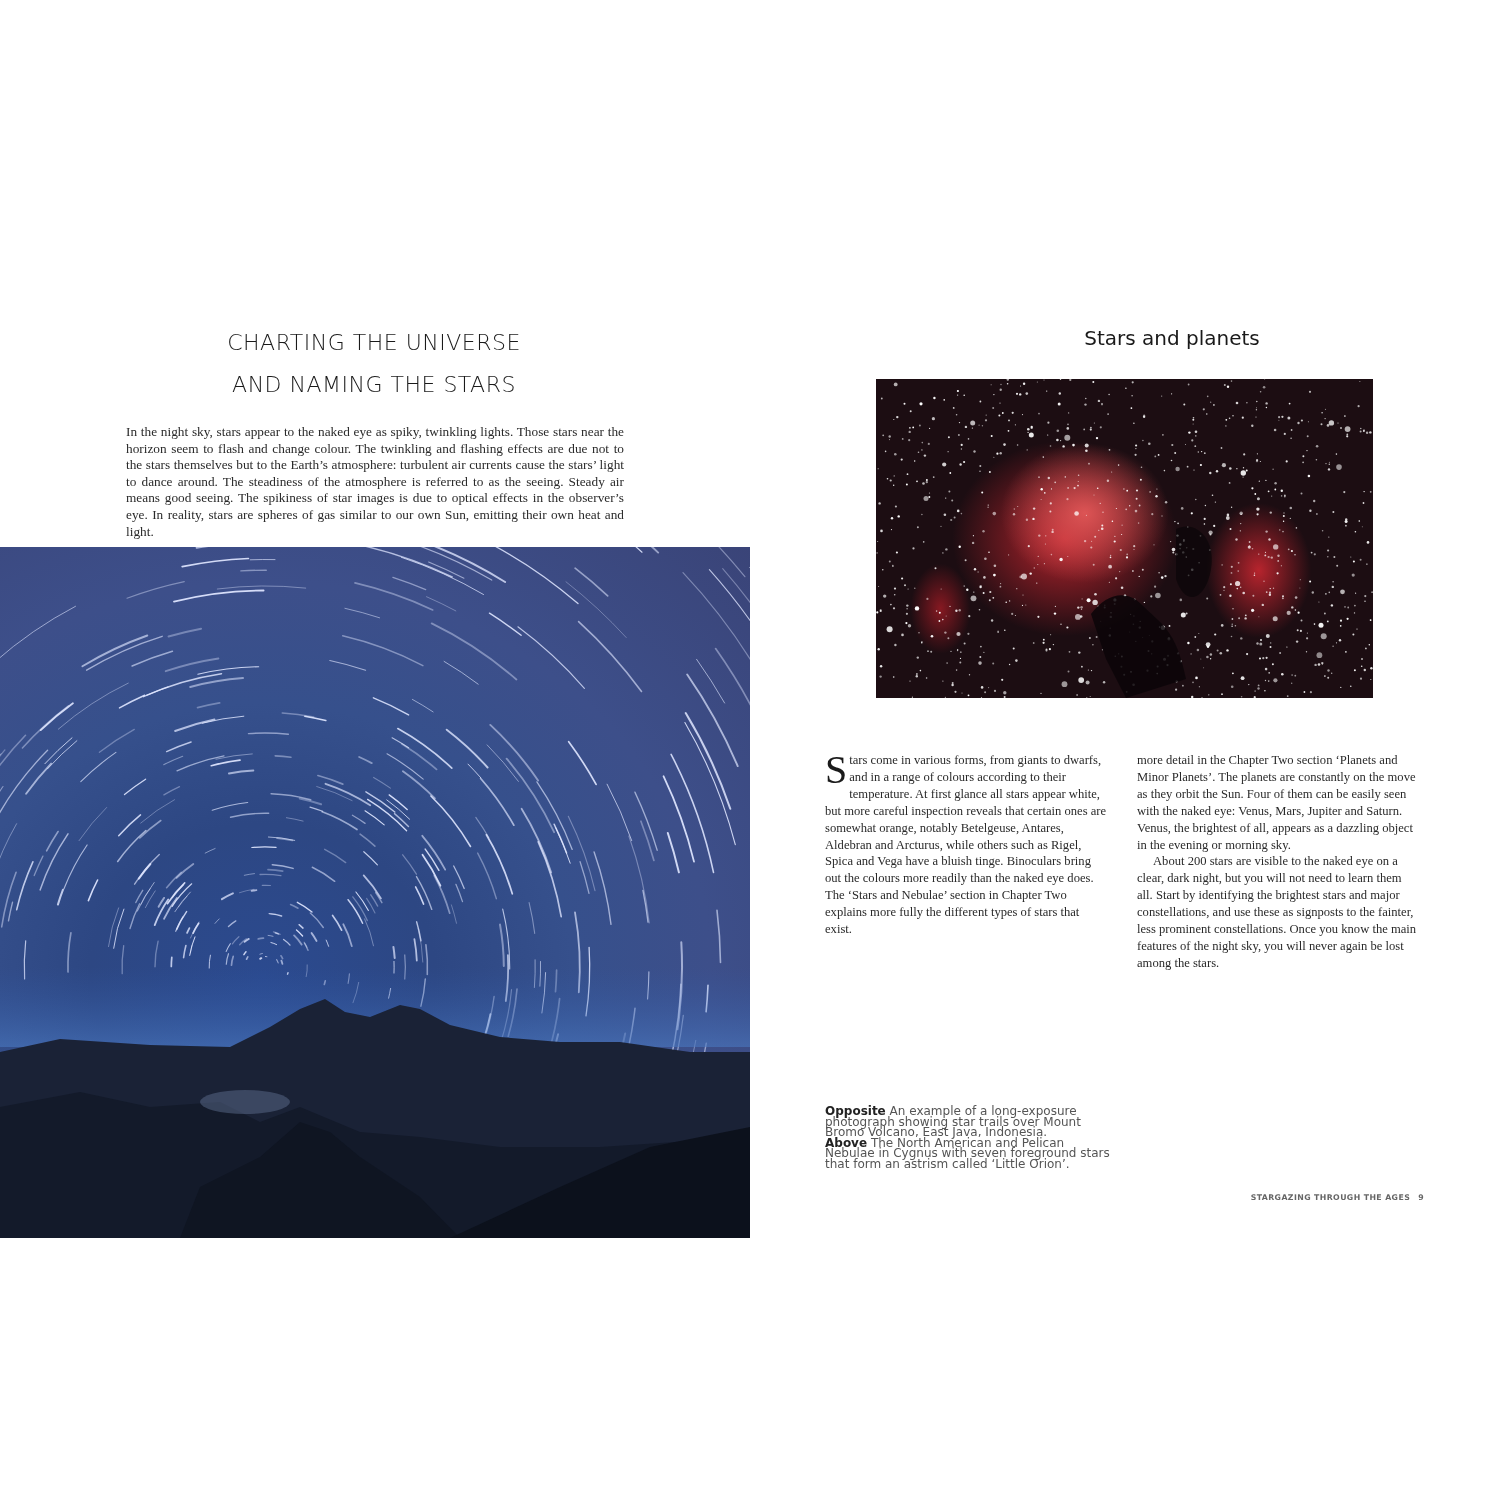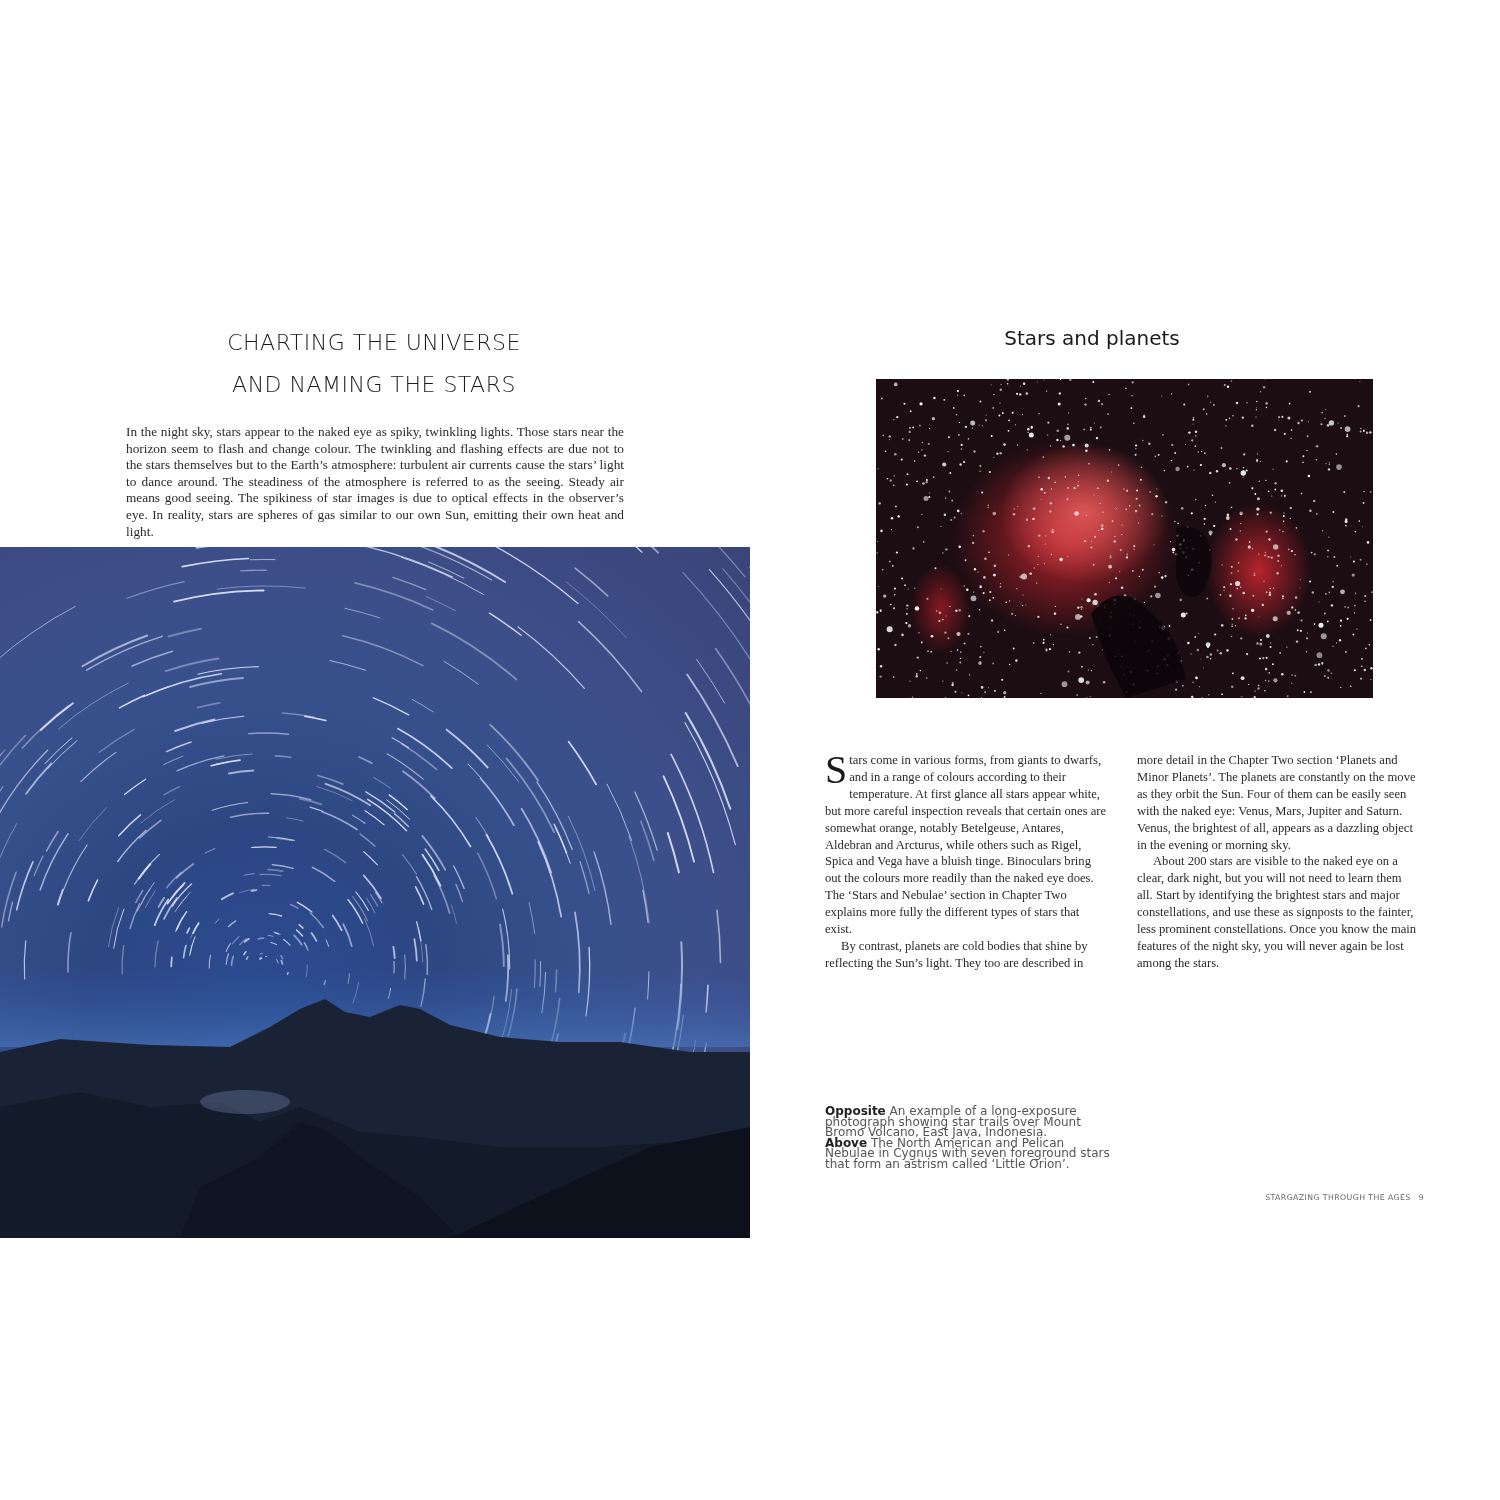--- a/index.html
+++ b/index.html
@@ -16,21 +16,21 @@
       font-family: "Liberation Serif", serif; font-size: 13.3px; line-height: 16.6px;
       color: #2a2a2a; text-align: justify;
     }
     .photo-trails {
       position: absolute; left: 0; top: 547px; width: 750px; height: 691px; overflow: hidden;
       background: radial-gradient(ellipse at 35% 62%, #2b4a8f 0%, #2d4783 25%, #36508c 45%, #3d4f8a 65%, #3a4478 100%);
     }
     .photo-trails svg { position: absolute; left: 0; top: 0; }
 
     .heading-right {
-      position: absolute; left: 844px; top: 322px; width: 496px; text-align: center;
+      position: absolute; left: 924px; top: 322px; width: 496px; text-align: center;
       font-family: "DejaVu Sans", sans-serif; font-size: 20px; color: #1a1a1a; line-height: 32px;
     }
     .photo-nebula {
       position: absolute; left: 876px; top: 379px; width: 497px; height: 319px; overflow: hidden;
       background:
         radial-gradient(ellipse 120px 100px at 42% 42%, rgba(230,90,90,0.9), rgba(200,40,50,0) 70%),
         radial-gradient(ellipse 150px 130px at 38% 50%, rgba(210,40,50,0.85), rgba(150,20,30,0) 75%),
         radial-gradient(ellipse 70px 90px at 77% 60%, rgba(210,40,50,0.85), rgba(120,10,20,0) 75%),
         radial-gradient(ellipse 40px 60px at 13% 72%, rgba(180,30,40,0.7), rgba(100,10,20,0) 75%),
         #1c0d12;
@@ -50,21 +50,21 @@
       font-family: "Liberation Serif", serif;
     }
 
     .captions {
       position: absolute; left: 825px; top: 1106px; width: 290px;
       font-family: "DejaVu Sans", sans-serif; font-size: 12px; line-height: 10.6px; color: #555;
     }
     .captions b { color: #222; font-weight: bold; }
     .footer {
       position: absolute; left: 1180px; top: 1193px; width: 244px; text-align: right;
-      font-family: "DejaVu Sans", sans-serif; font-size: 7.8px; letter-spacing: 0.4px; color: #666;
+      font-family: "DejaVu Sans", sans-serif; font-size: 7.8px; letter-spacing: 0.4px; color: #666; font-weight: bold;
     }
     .footer .page-num { margin-left: 8px; }
   </style>
 </head>
 <body>
 
 <div class="spread">
 
   <div class="heading-caps">
     <div>CHARTING THE UNIVERSE</div>
@@ -1516,21 +1516,20 @@
           <circle cx="97.5" cy="219.3" r="2.9" opacity="0.64"></circle>
           <circle cx="89.6" cy="181.3" r="1.0" opacity="0.73"></circle>
         </g>
       <path d="M215,235 C230,215 250,210 265,225 C285,245 300,250 310,300 L250,319 L230,280 Z" fill="#0a0508" opacity="0.85"></path>
       <path d="M300,150 C320,140 340,160 335,190 C330,220 310,230 300,200 Z" fill="#0a0508" opacity="0.7"></path>
     </svg>
   </div>
 
   <div class="col left">
     <p><span class="dropcap">S</span><span>tars come in various forms, from giants to dwarfs, and in a range of colours according to their temperature. At first glance all stars appear white, but more careful inspection reveals that certain ones are somewhat orange, notably Betelgeuse, Antares, Aldebran and Arcturus, while others such as Rigel, Spica and Vega have a bluish tinge. Binoculars bring out the colours more readily than the naked eye does. The ‘Stars and Nebulae’ section in Chapter Two explains more fully the different types of stars that exist.</span></p>
-    <p class="indent">By contrast, planets are cold bodies that shine by reflecting the Sun’s light. They too are described in</p>
   </div>
 
   <div class="col right">
     <p>more detail in the Chapter Two section ‘Planets and Minor Planets’. The planets are constantly on the move as they orbit the Sun. Four of them can be easily seen with the naked eye: Venus, Mars, Jupiter and Saturn. Venus, the brightest of all, appears as a dazzling object in the evening or morning sky.</p>
     <p class="indent">About 200 stars are visible to the naked eye on a clear, dark night, but you will not need to learn them all. Start by identifying the brightest stars and major constellations, and use these as signposts to the fainter, less prominent constellations. Once you know the main features of the night sky, you will never again be lost among the stars.</p>
   </div>
 
   <div class="captions">
     <div><b>Opposite</b><span> An example of a long-exposure photograph showing star trails over Mount Bromo Volcano, East Java, Indonesia.</span></div>
     <div><b>Above</b><span> The North American and Pelican Nebulae in Cygnus with seven foreground stars that form an astrism called ‘Little Orion’.</span></div>

